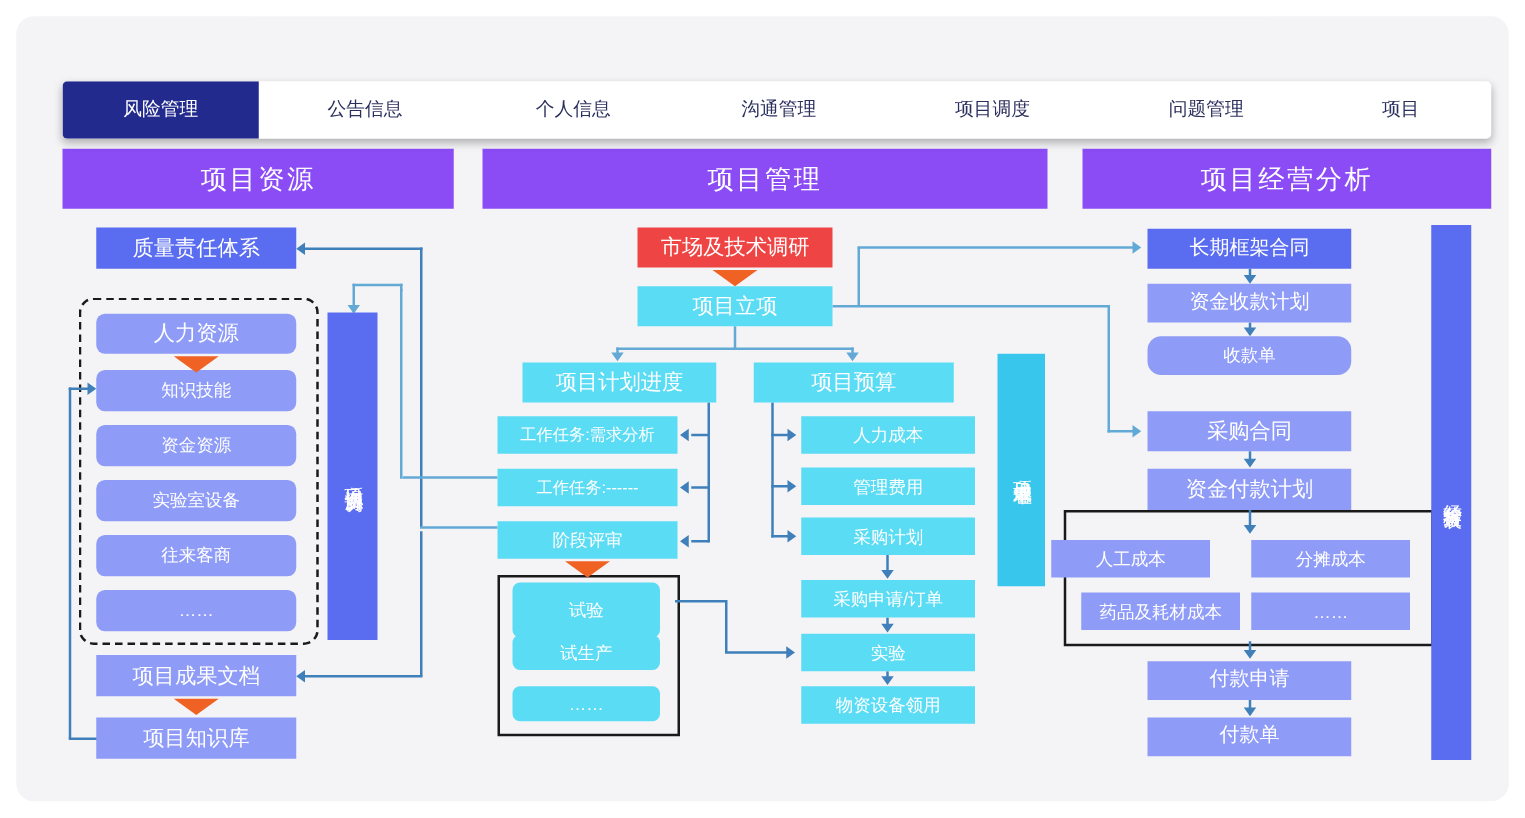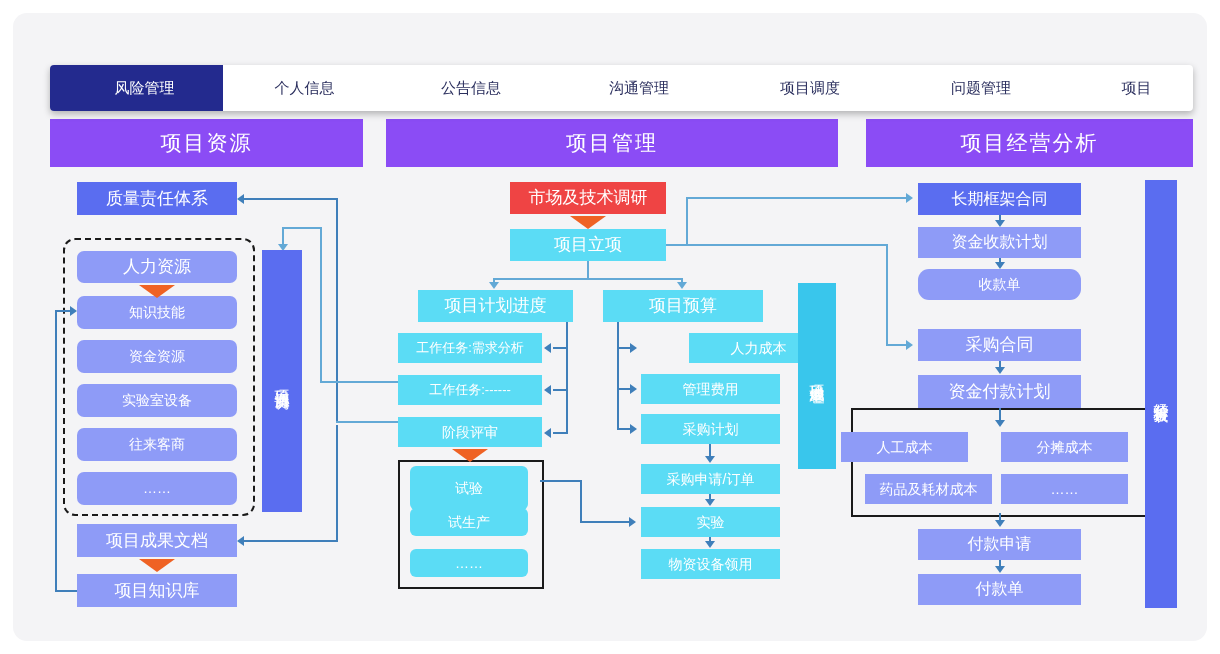--- a/index.html
+++ b/index.html
@@ -10,21 +10,21 @@
   #canvas{position:absolute;left:0;top:0;width:1220px;height:654px;background:#ffffff;}
   #panel{position:absolute;left:13px;top:13px;width:1194px;height:628px;
          background:#f4f4f6;border-radius:14px;}
 
   
   #tabbar{position:absolute;left:50px;top:65px;width:1143px;height:46px;
           background:#ffffff;border-radius:4px;
           box-shadow:0 3px 7px rgba(0,0,0,.28);display:flex;overflow:hidden;z-index:40;}
   #tabbar .tab{flex:0 0 auto;height:46px;line-height:46px;text-align:center;
           font-size:15px;color:#2b2f5e;cursor:pointer;}
-  #tabbar .tab.active{background:#232a8e;color:#ffffff;padding-left:16px;}
+  #tabbar .tab.active{background:#232a8e;color:#ffffff;}
 
   
   .ghost{position:absolute;left:112px;top:95px;font-size:15px;color:#4a4fae;
          opacity:.55;z-index:20;}
 
   
   .sec{position:absolute;height:48px;background:#8b4cf5;color:#fff;
        display:flex;align-items:center;justify-content:center;
        font-size:21px;letter-spacing:2px;}
   #sec-res{left:50px;top:119px;width:313px;}
@@ -67,22 +67,22 @@
 </head>
 <body>
 
 <div id="canvas">
   <div id="panel"></div>
 
   <div class="ghost">风险</div>
 
   <div id="tabbar">
     <div class="tab active" style="width:157px">风险管理</div>
+    <div class="tab" style="width:170px">公告信息</div>
     <div class="tab" style="width:163px">个人信息</div>
-    <div class="tab" style="width:170px">公告信息</div>
     <div class="tab" style="width:166px">沟通管理</div>
     <div class="tab" style="width:176px">项目调度</div>
     <div class="tab" style="width:166px">问题管理</div>
     <div class="tab" style="width:145px">项目</div>
   </div>
 
   <div class="sec" id="sec-res">项目资源</div>
   <div class="sec" id="sec-mgm">项目管理</div>
   <div class="sec" id="sec-ana">项目经营分析</div>
 
@@ -117,21 +117,21 @@
   <div class="node n-cyan-lt" style="left:398px;top:333px;width:144px;height:30px;font-size:13px;">工作任务:需求分析</div>
   <div class="node n-cyan-lt" style="left:398px;top:375px;width:144px;height:30px;font-size:13px;">工作任务:------</div>
   <div class="node n-cyan-lt" style="left:398px;top:417px;width:144px;height:30px;font-size:14px;">阶段评审</div>
   <div class="oarrow" style="left:452px;top:449px;"></div>
 
   <div class="grp-solid" style="left:398px;top:460px;width:142px;height:125px;"></div>
   <div class="node n-cyan-lt rnd" style="left:410px;top:466px;width:118px;height:44px;font-size:14px;">试验</div>
   <div class="node n-cyan-lt rnd" style="left:410px;top:508px;width:118px;height:28px;font-size:14px;">试生产</div>
   <div class="node n-cyan-lt rnd" style="left:410px;top:549px;width:118px;height:28px;font-size:14px;">……</div>
 
-  <div class="node n-cyan-lt" style="left:641px;top:333px;width:139px;height:30px;font-size:14px;margin-left:48px;">人力成本</div>
+  <div class="node n-cyan-lt" style="left:641px;top:333px;width:139px;height:30px;font-size:14px;">人力成本</div>
   <div class="node n-cyan-lt" style="left:641px;top:374px;width:139px;height:30px;font-size:14px;">管理费用</div>
   <div class="node n-cyan-lt" style="left:641px;top:414px;width:139px;height:30px;font-size:14px;">采购计划</div>
 
   <div class="node n-cyan-lt" style="left:641px;top:464px;width:139px;height:30px;font-size:14px;">采购申请/订单</div>
   <div class="node n-cyan-lt" style="left:641px;top:507px;width:139px;height:30px;font-size:14px;">实验</div>
   <div class="node n-cyan-lt" style="left:641px;top:549px;width:139px;height:30px;font-size:14px;">物资设备领用</div>
 
   <div class="vbar n-cyan" style="left:798px;top:283px;width:38px;height:186px;background:#39c6ec;">项目成本管理</div>
 
   <div class="node n-blue" style="left:918px;top:183px;width:163px;height:32px;font-size:16px;">长期框架合同</div>

